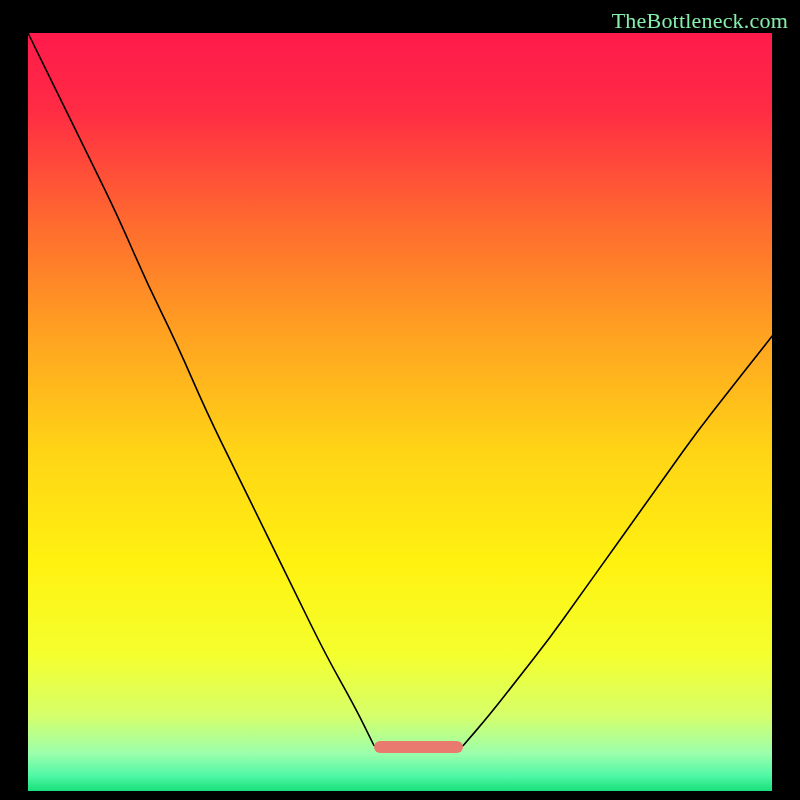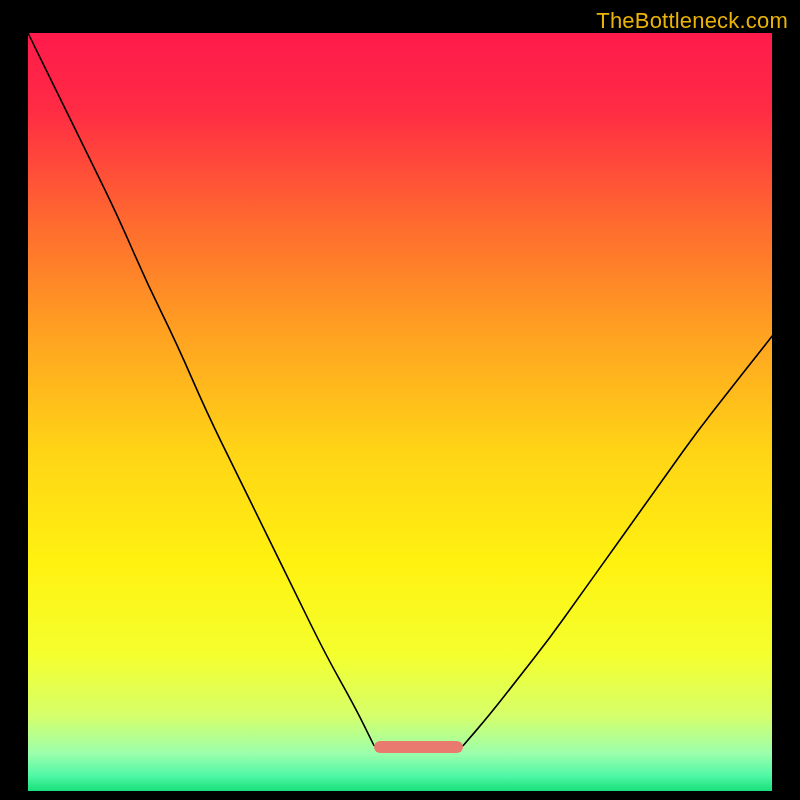--- a/index.html
+++ b/index.html
@@ -32,24 +32,25 @@
     pointer-events: none;
   }
   .bottom-segment {
     position: absolute;
     border-radius: 6px;
   }
   .watermark {
     position: absolute;
     top: 8px;
     right: 12px;
-    color: #eab308;
+    color: #86efac;
     font-size: 22px;
     font-weight: 400;
     letter-spacing: 0.2px;
+    font-family: Liberation Serif, serif;
   }
 </style>
 </head>
 <body>
 
 <div class="stage">
 
   <div class="watermark">TheBottleneck.com</div>
 
   <div class="plot-area" id="plot-area" style="left: 28px; top: 33px; width: 744px; height: 758px;">

